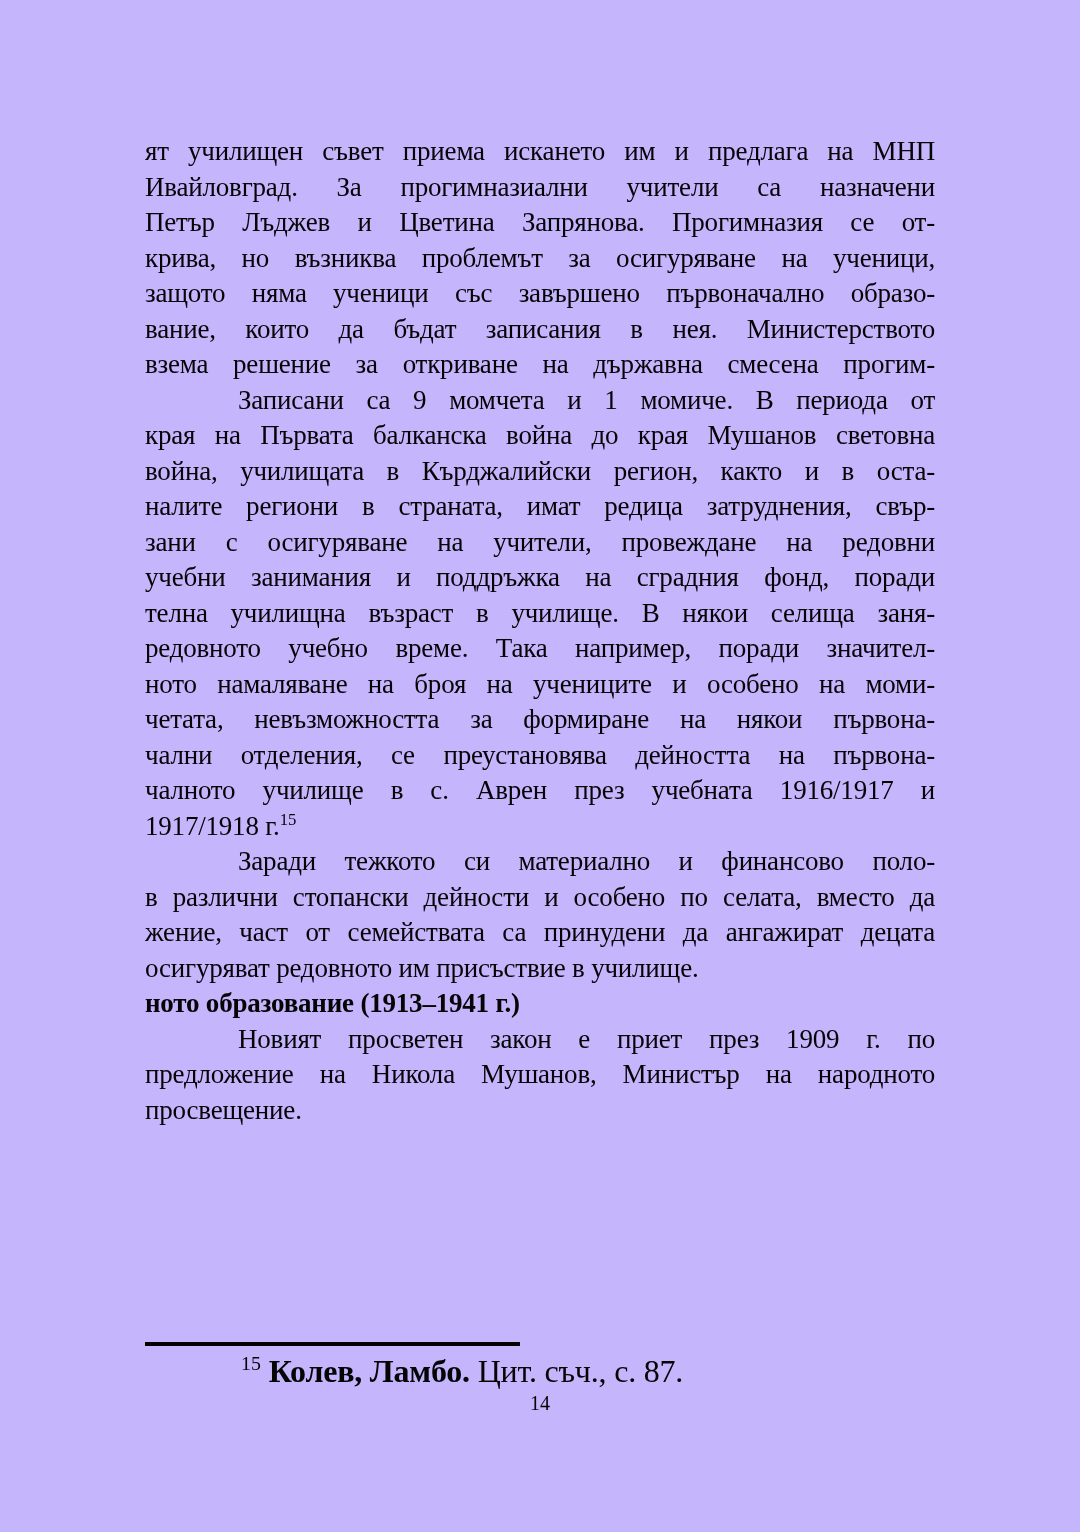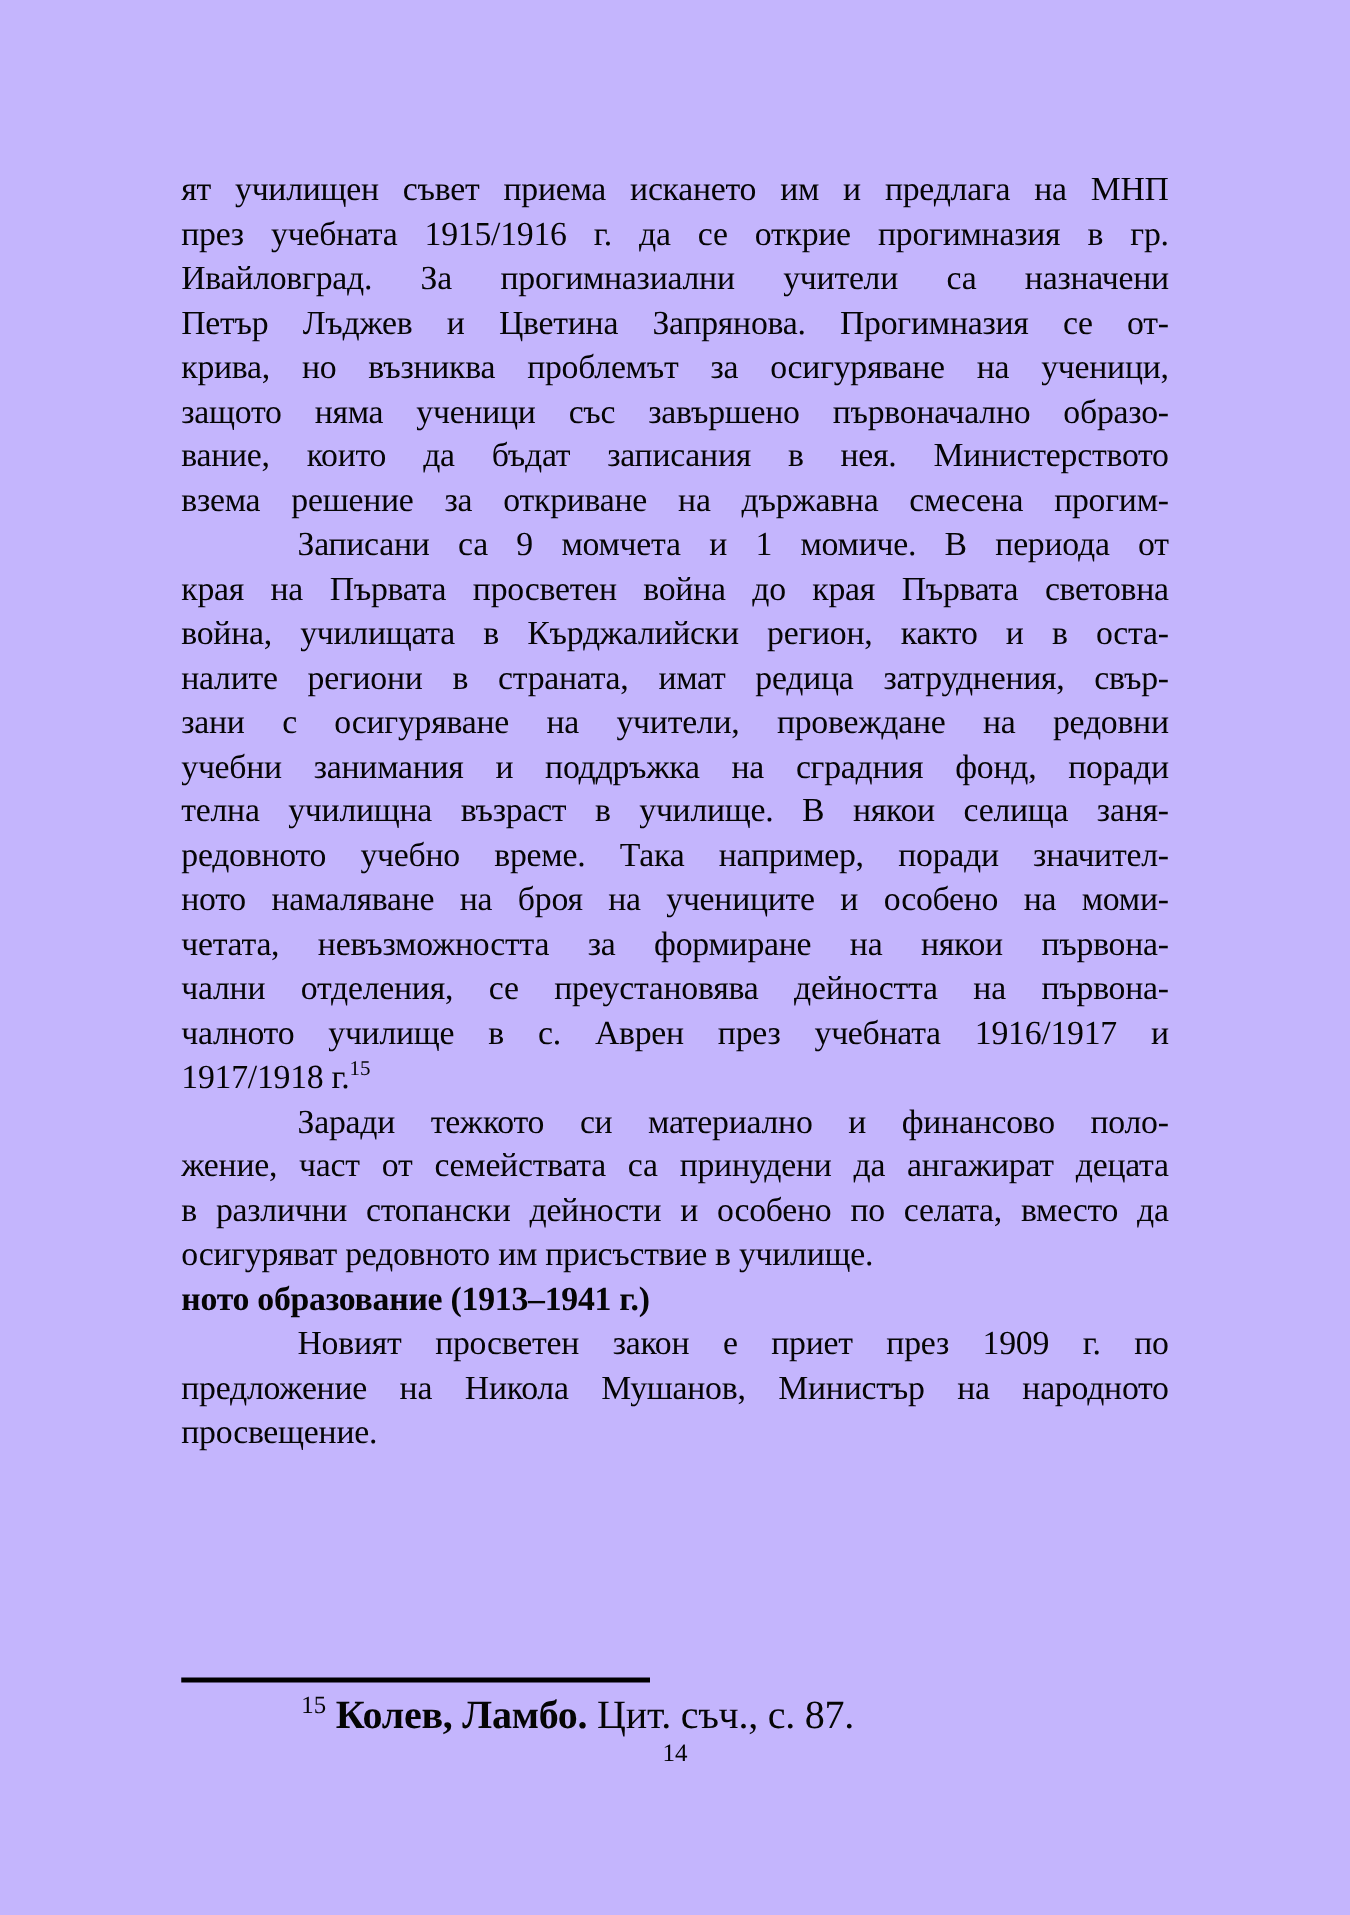--- a/index.html
+++ b/index.html
@@ -80,47 +80,46 @@
     line-height: 34px;
   }
 </style>
 </head>
 <body>
 
 <div class="page">
   <div class="text-column">
       <div class="paragraph body">
         <div class="line">ят училищен съвет приема искането им и предлага на МНП</div>
-        <div class="line">през учебната 1915/1916 г. да се открие прогимназия в гр.</div>
         <div class="line">Ивайловград. За прогимназиални учители са назначени</div>
         <div class="line">Петър Лъджев и Цветина Запрянова. Прогимназия се от-</div>
         <div class="line">крива, но възниква проблемът за осигуряване на ученици,</div>
         <div class="line">защото няма ученици със завършено първоначално образо-</div>
         <div class="line">вание, които да бъдат записания в нея. Министерството</div>
         <div class="line">взема решение за откриване на държавна смесена прогим-</div>
       </div>
       <div class="paragraph body">
         <div class="line indent">Записани са 9 момчета и 1 момиче. В периода от</div>
-        <div class="line">края на Първата просветен война до края Първата световна</div>
+        <div class="line">края на Първата балканска война до края Мушанов световна</div>
         <div class="line">война, училищата в Кърджалийски регион, както и в оста-</div>
         <div class="line">налите региони в страната, имат редица затруднения, свър-</div>
         <div class="line">зани с осигуряване на учители, провеждане на редовни</div>
         <div class="line">учебни занимания и поддръжка на сградния фонд, поради</div>
         <div class="line">телна училищна възраст в училище. В някои селища заня-</div>
         <div class="line">редовното учебно време. Така например, поради значител-</div>
         <div class="line">ното намаляване на броя на учениците и особено на моми-</div>
         <div class="line">четата, невъзможността за формиране на някои първона-</div>
         <div class="line">чални отделения, се преустановява дейността на първона-</div>
         <div class="line">чалното училище в с. Аврен през учебната 1916/1917 и</div>
         <div class="line last"><span>1917/1918 г.</span><sup class="fn-ref">15</sup></div>
       </div>
       <div class="paragraph body">
         <div class="line indent">Заради тежкото си материално и финансово поло-</div>
+        <div class="line">в различни стопански дейности и особено по селата, вместо да</div>
         <div class="line">жение, част от семействата са принудени да ангажират децата</div>
-        <div class="line">в различни стопански дейности и особено по селата, вместо да</div>
         <div class="line last">осигуряват редовното им присъствие в училище.</div>
       </div>
       <div class="paragraph heading">
         <div class="line last">ното образование (1913–1941 г.)</div>
       </div>
       <div class="paragraph body">
         <div class="line indent">Новият просветен закон е приет през 1909 г. по</div>
         <div class="line">предложение на Никола Мушанов, Министър на народното</div>
         <div class="line last">просвещение.</div>
       </div>

